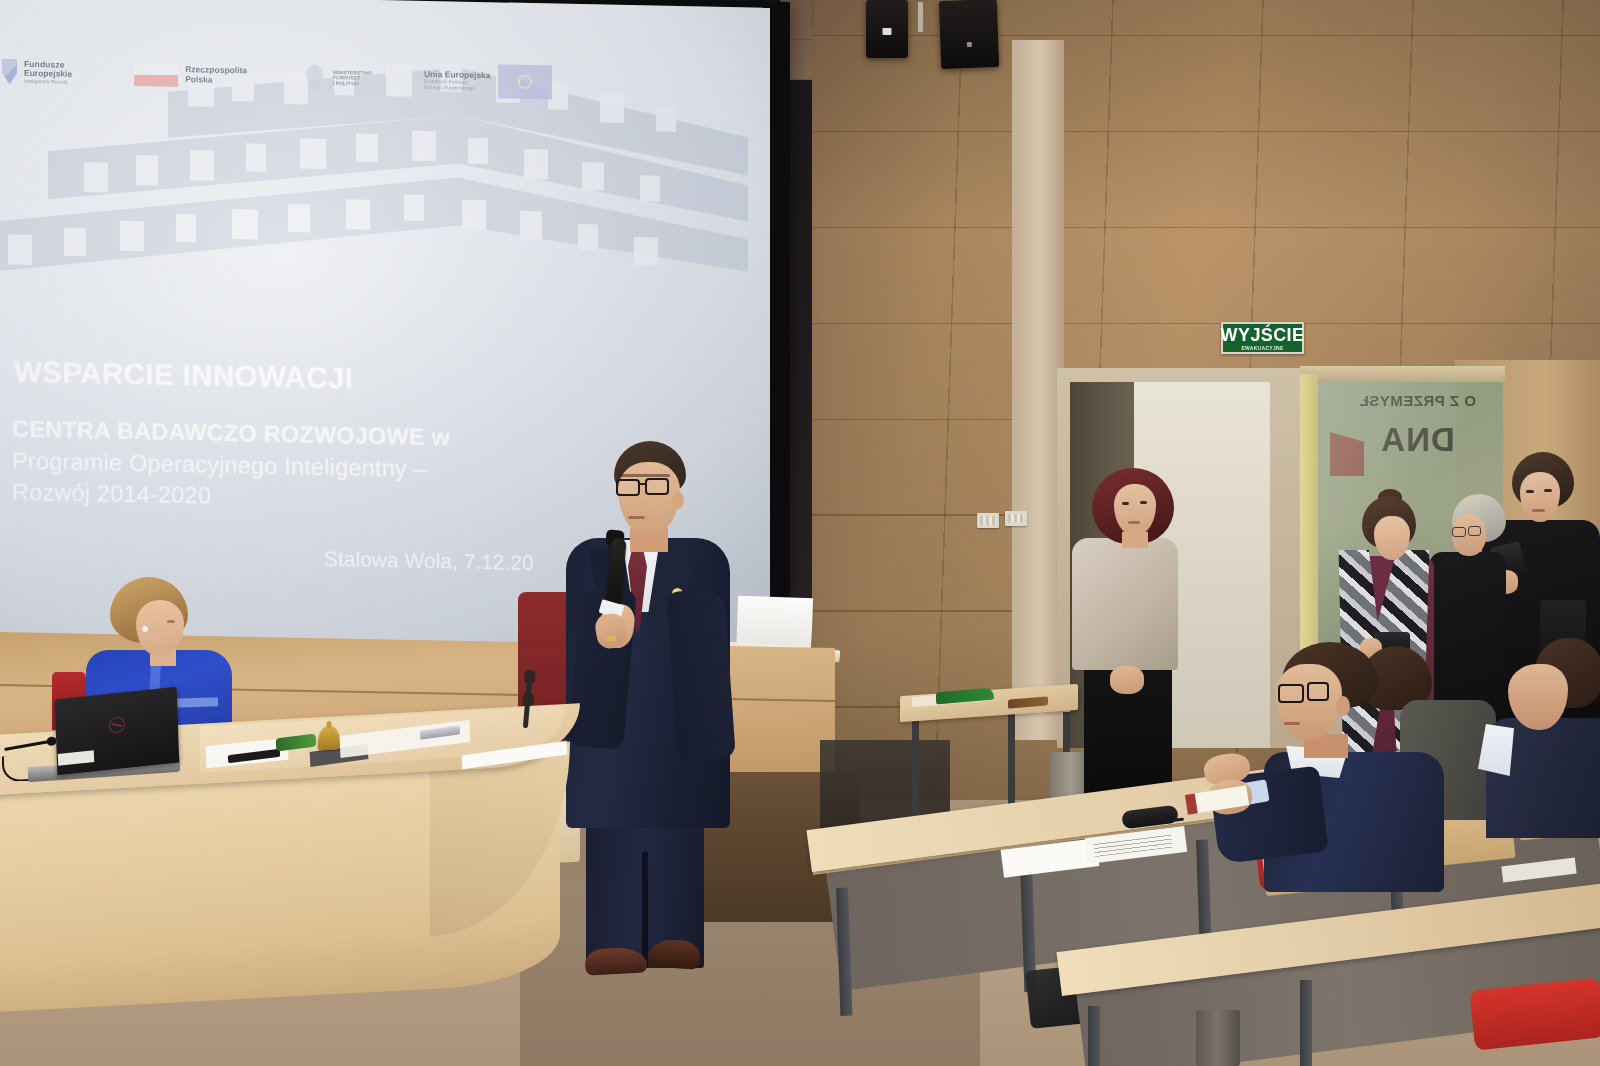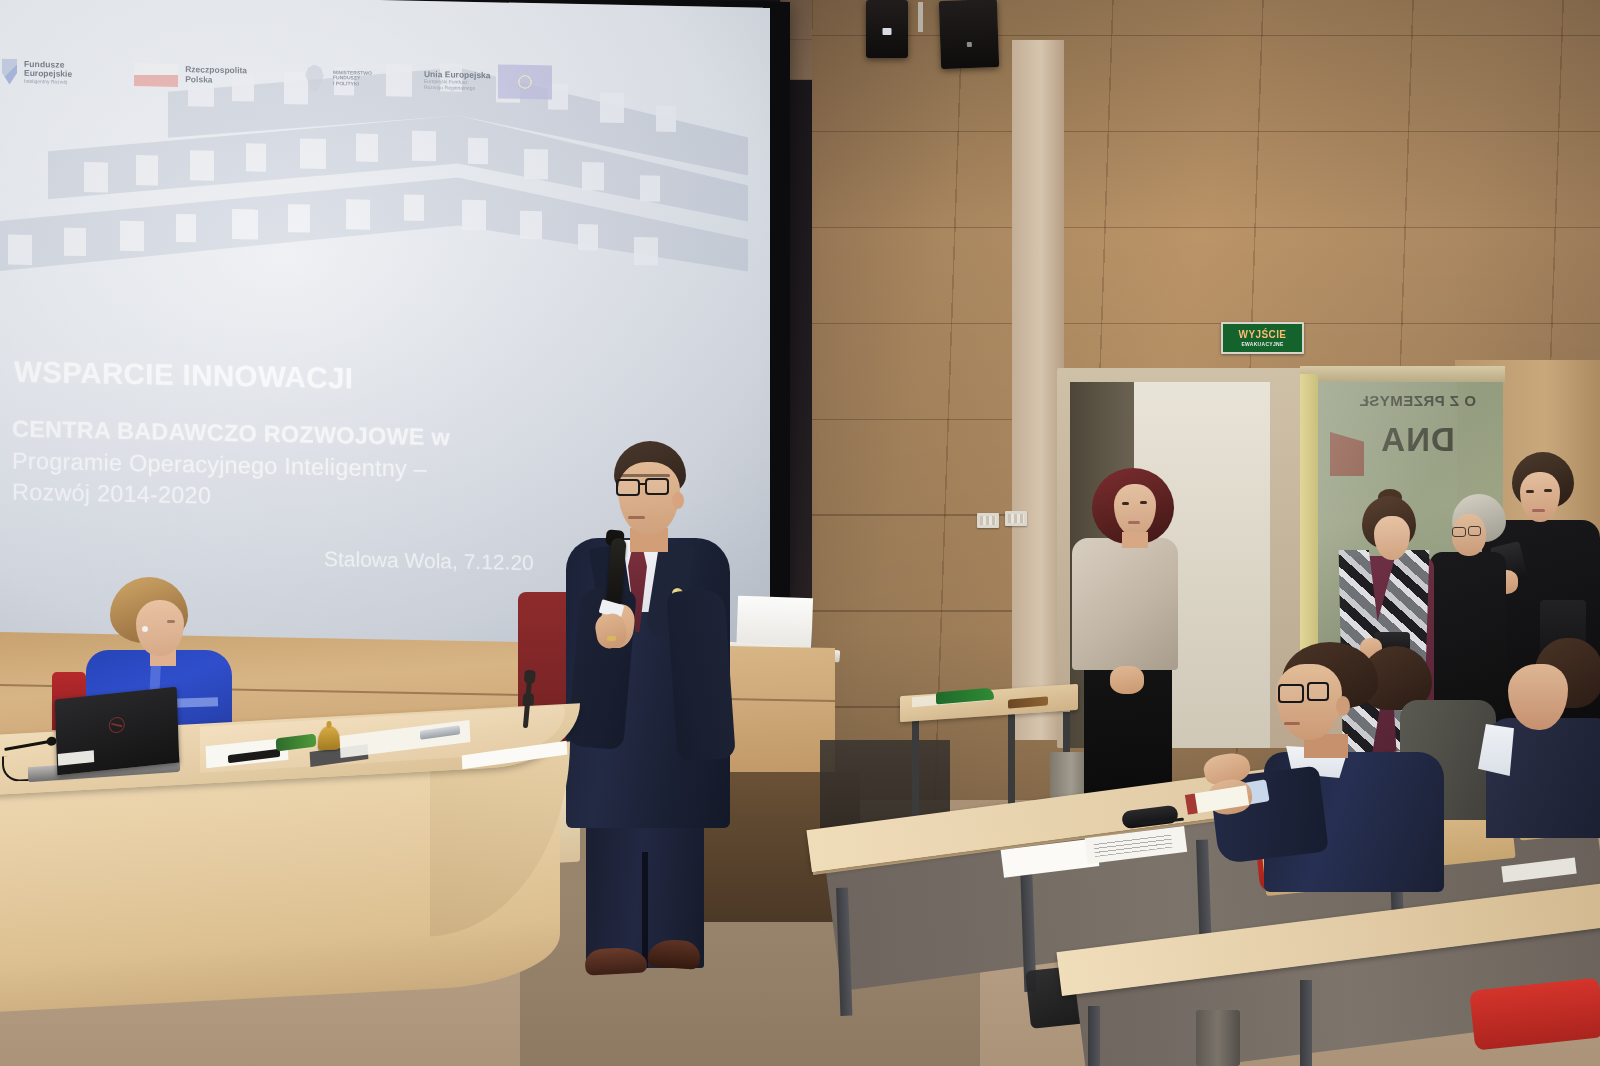--- a/index.html
+++ b/index.html
@@ -158,21 +158,21 @@
   .exit-sign {
     position: absolute; left: 1221px; top: 322px; width: 83px; height: 32px;
     background: #d8d5cc; padding: 2px; border-radius: 1px;
     box-shadow: 0 1px 3px rgba(0,0,0,.4);
   }
   .exit-inner {
     width: 100%; height: 100%; background: #14622c;
     display: flex; flex-direction: column; align-items: center; justify-content: center;
     line-height: 1;
   }
-  .exit-inner .e1 { color: #fdba74; font-size: 10px; font-weight: 700; letter-spacing: .4px; }
+  .exit-inner .e1 { color: #ffffff; font-size: 18px; font-weight: 700; letter-spacing: .4px; }
   .exit-inner .e2 { color: #e6efe6; font-size: 5px; font-weight: 700; letter-spacing: .3px; margin-top:2px;}
 
   
   .door-jamb {
     position: absolute; left: 1057px; top: 368px; width: 400px; height: 380px;
     background: linear-gradient(180deg,#cfc0a8,#b9a88f);
     border-radius: 2px;
   }
   .door-open {
     position: absolute; left: 1070px; top: 382px; width: 200px; height: 366px;

